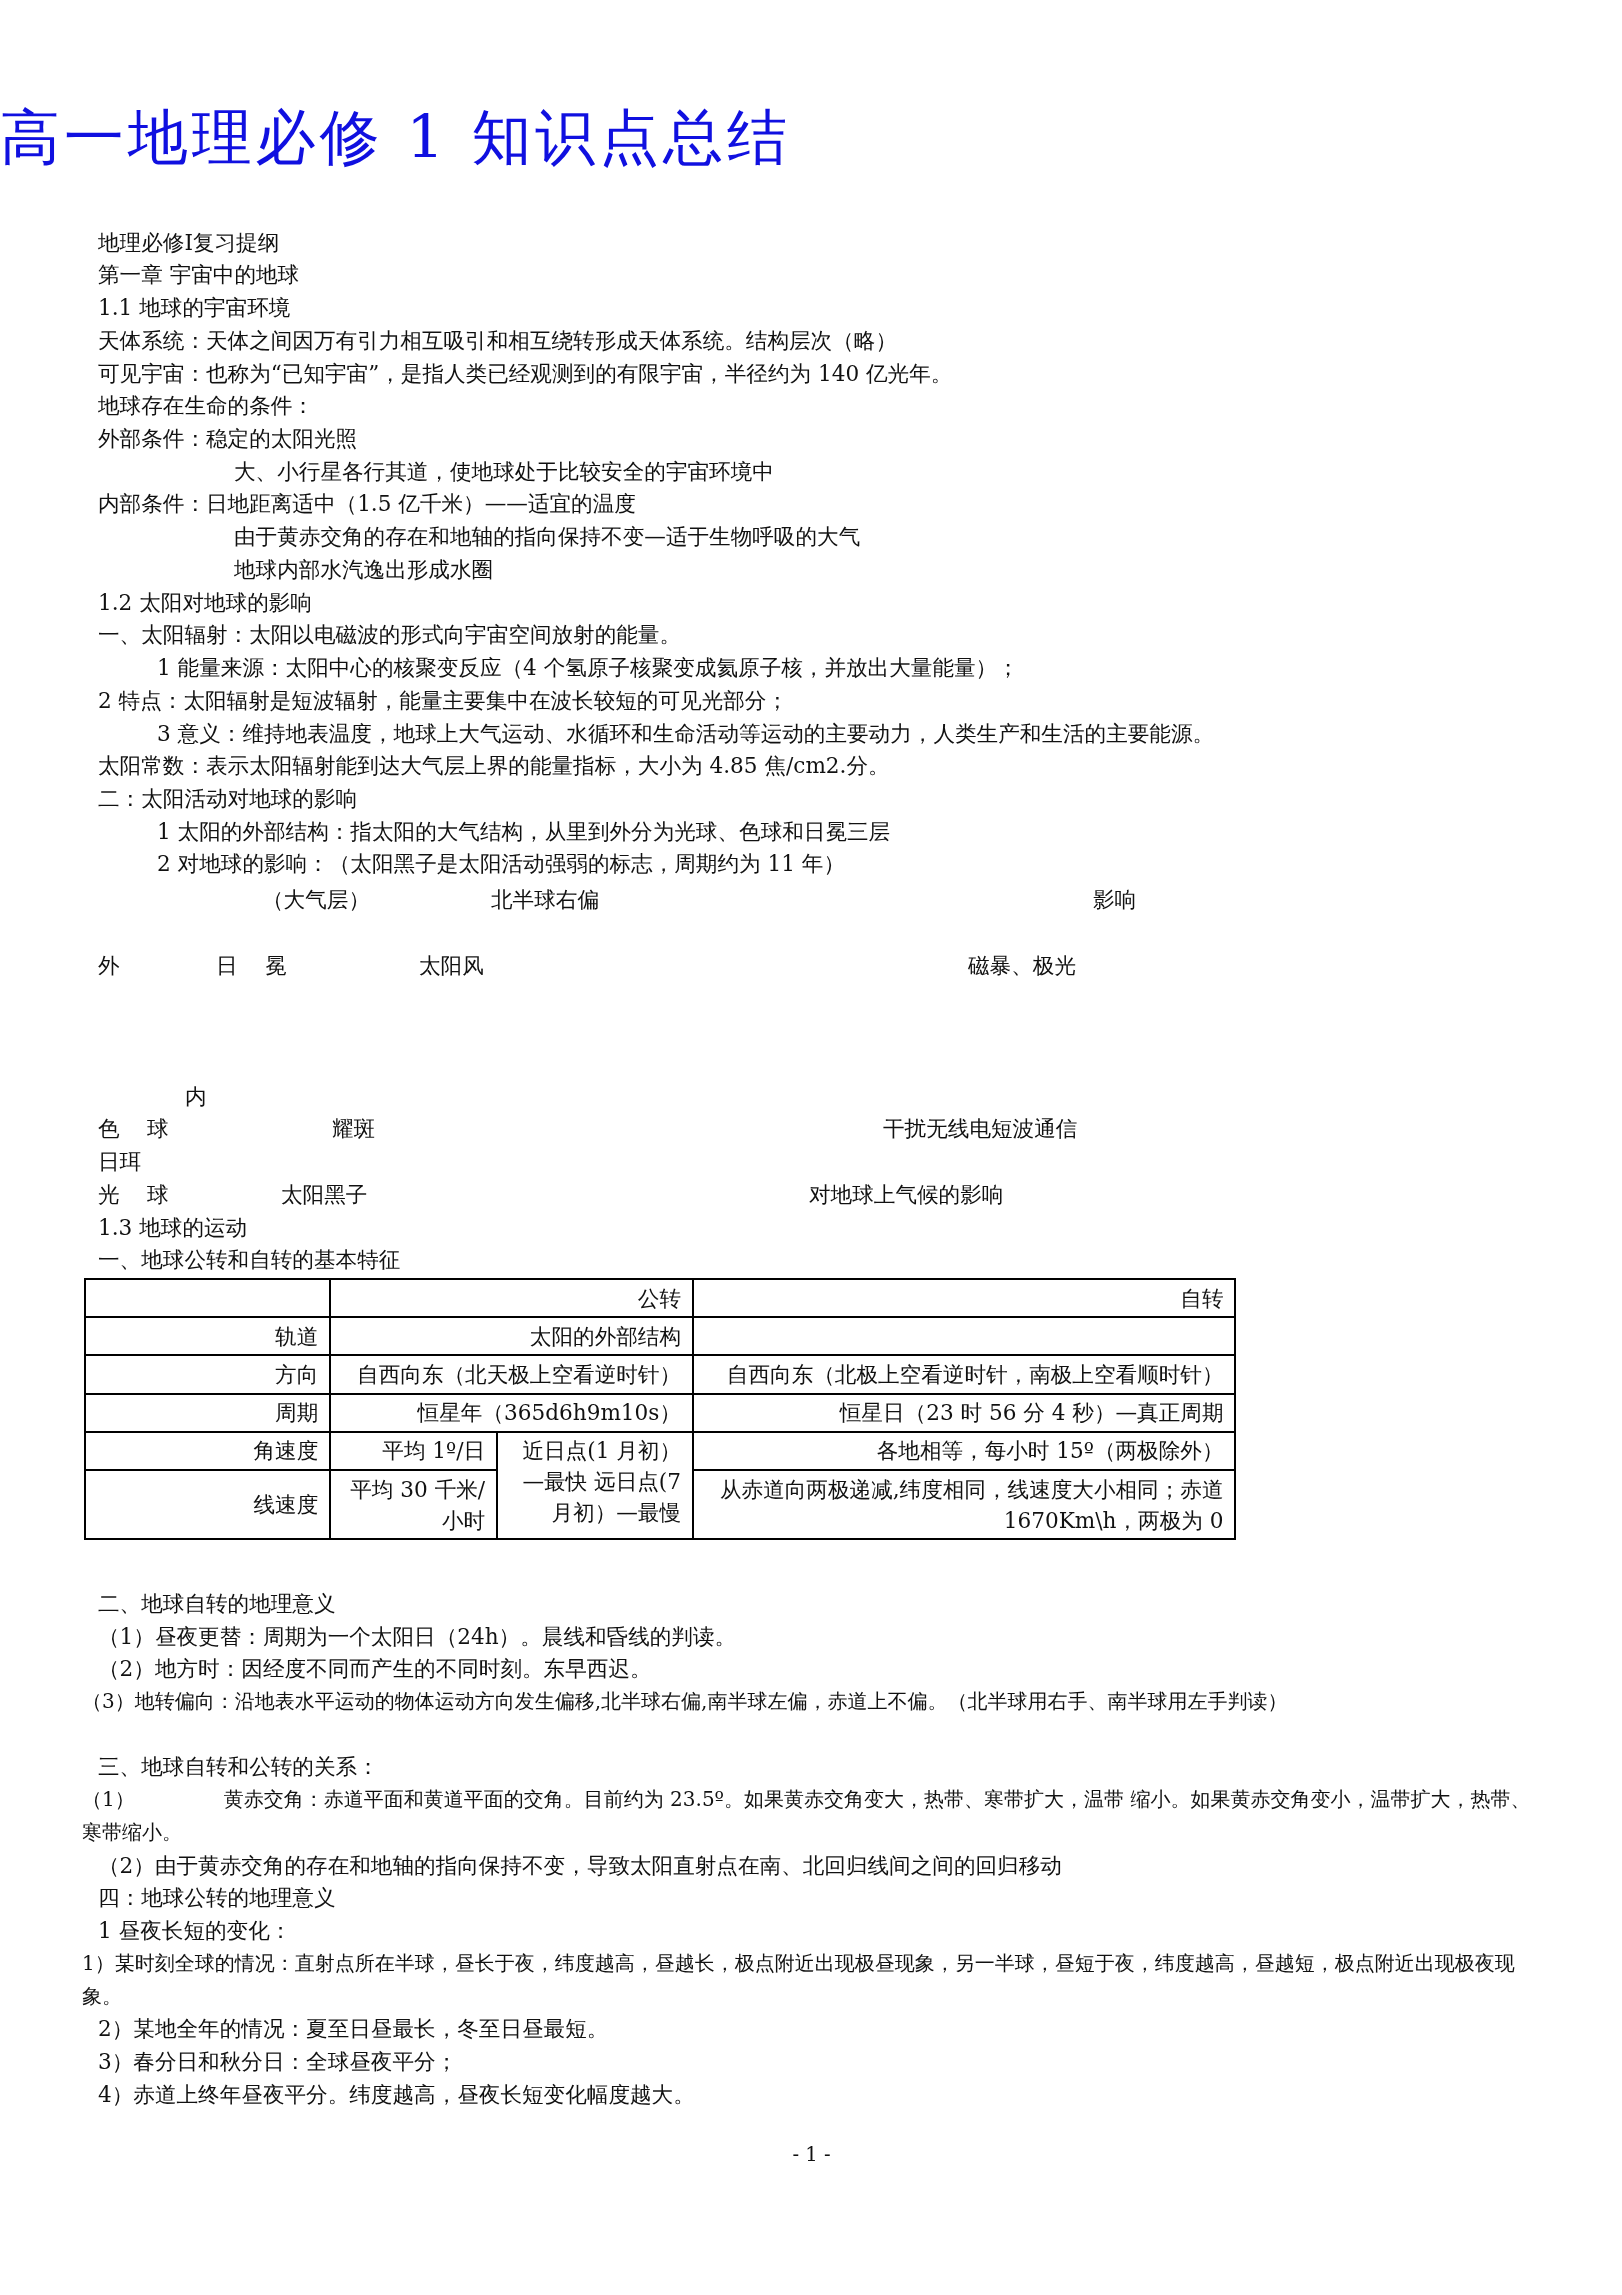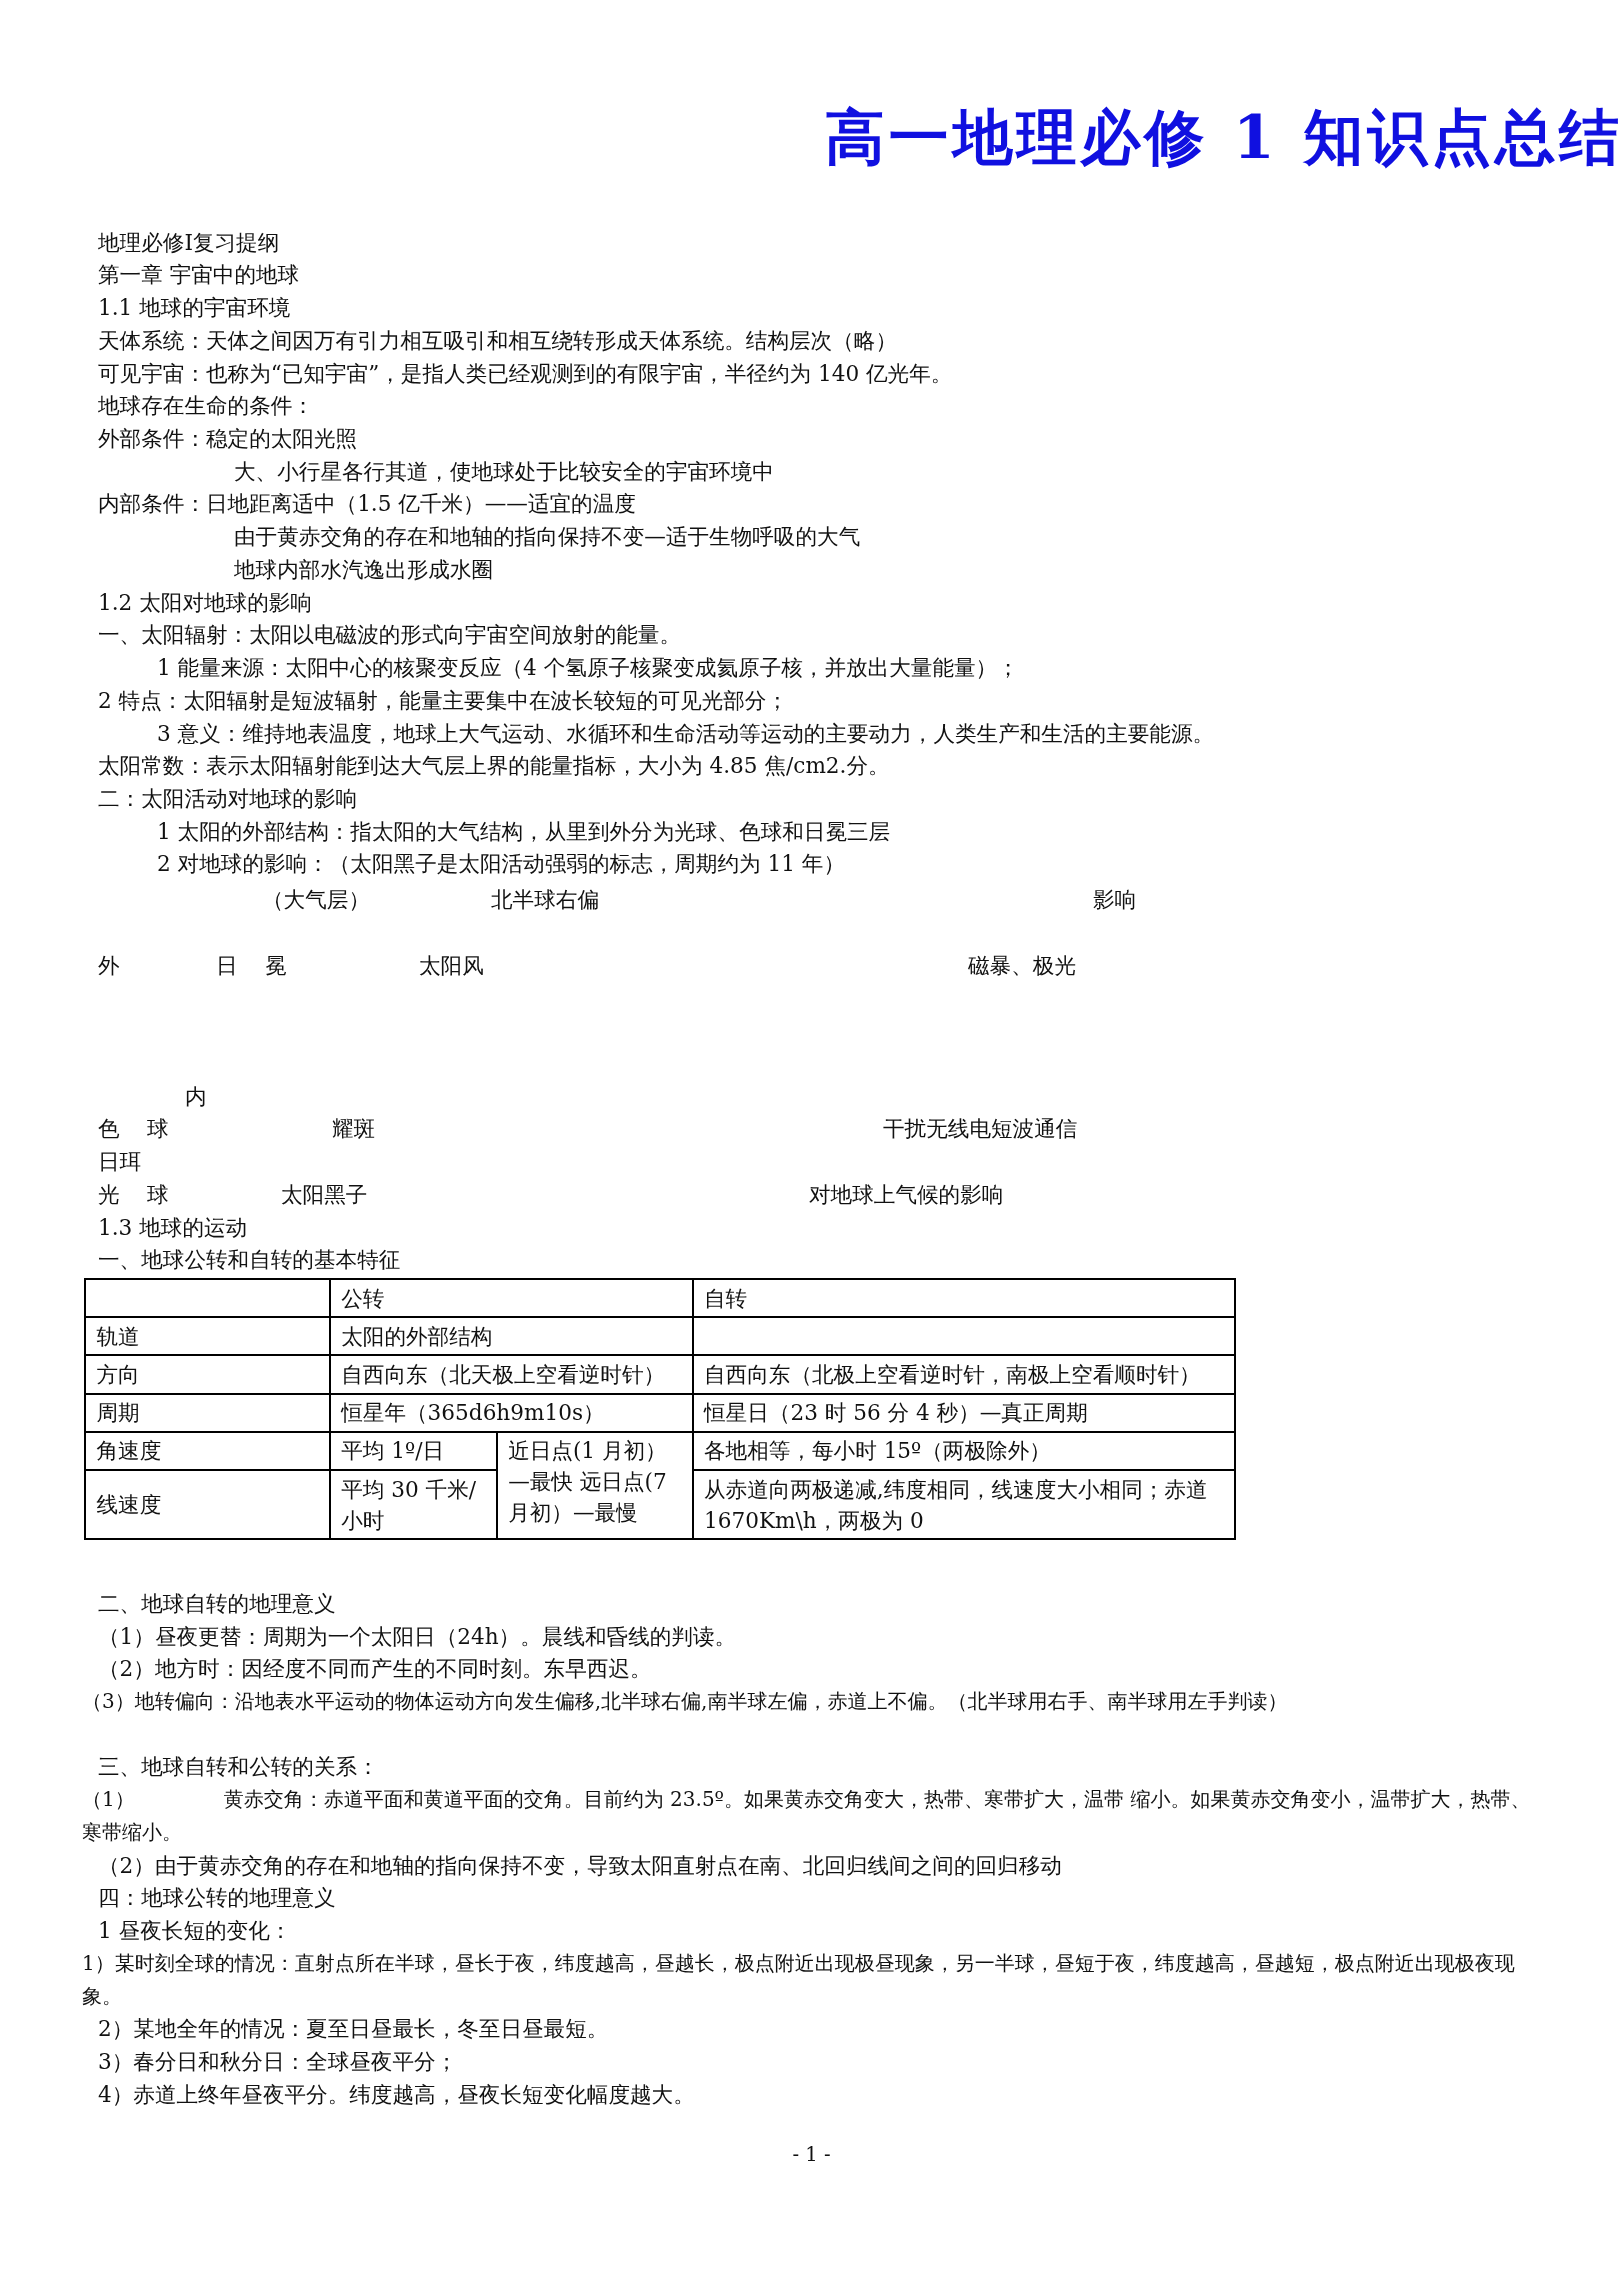--- a/index.html
+++ b/index.html
@@ -3,36 +3,36 @@
   <meta charset="utf-8">
   <style>
     html, body { margin: 0; padding: 0; background: #ffffff; }
     body {
       width: 1623px; height: 2295px; position: relative; overflow: hidden;
       font-family: "DejaVu Serif", "Liberation Serif", serif;
       color: #111111;
     }
     .title {
       position: absolute; left: 0; width: 1623px; top: 98px;
-      text-align: right; font-size: 60px; color: #1010e0;
-      letter-spacing: 3.9px; font-weight: bold;
+      text-align: left; font-size: 60px; color: #1010e0;
+      letter-spacing: 3.9px; font-weight: normal;
     }
     .line {
       position: absolute; font-size: 21.6px; line-height: 33px; white-space: nowrap;
     }
     .wrap {
       position: absolute; font-size: 20px; line-height: 33px; white-space: normal;
       width: 1459px; left: 82px;
     }
     table.feat {
       position: absolute; left: 84px; top: 1278px; width: 1152px;
       border-collapse: collapse; font-size: 21.6px; line-height: 31px;
     }
     table.feat td {
-      border: 2.6px solid #000; padding: 2.6px 10.5px; vertical-align: top;
+      border: 2.6px solid #000; padding: 2.6px 10.5px; vertical-align: top; text-align: right;
     }
     .page-num {
       position: absolute; top: 2143px; left: 0; width: 1623px; text-align: center;
       font-size: 19.6px;
     }
   </style>
 </head>
 <body>
 
 <div class="title">高一地理必修 1  知识点总结</div>

